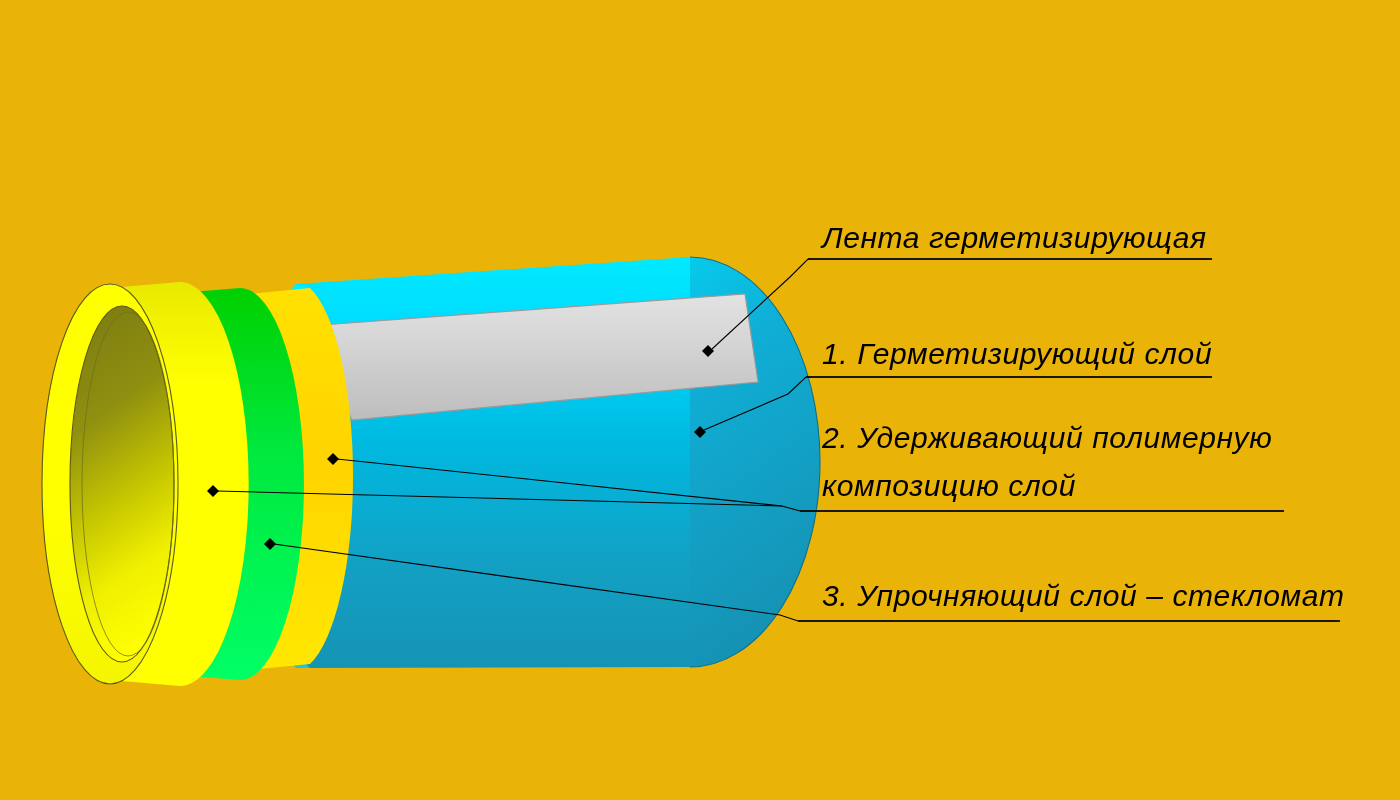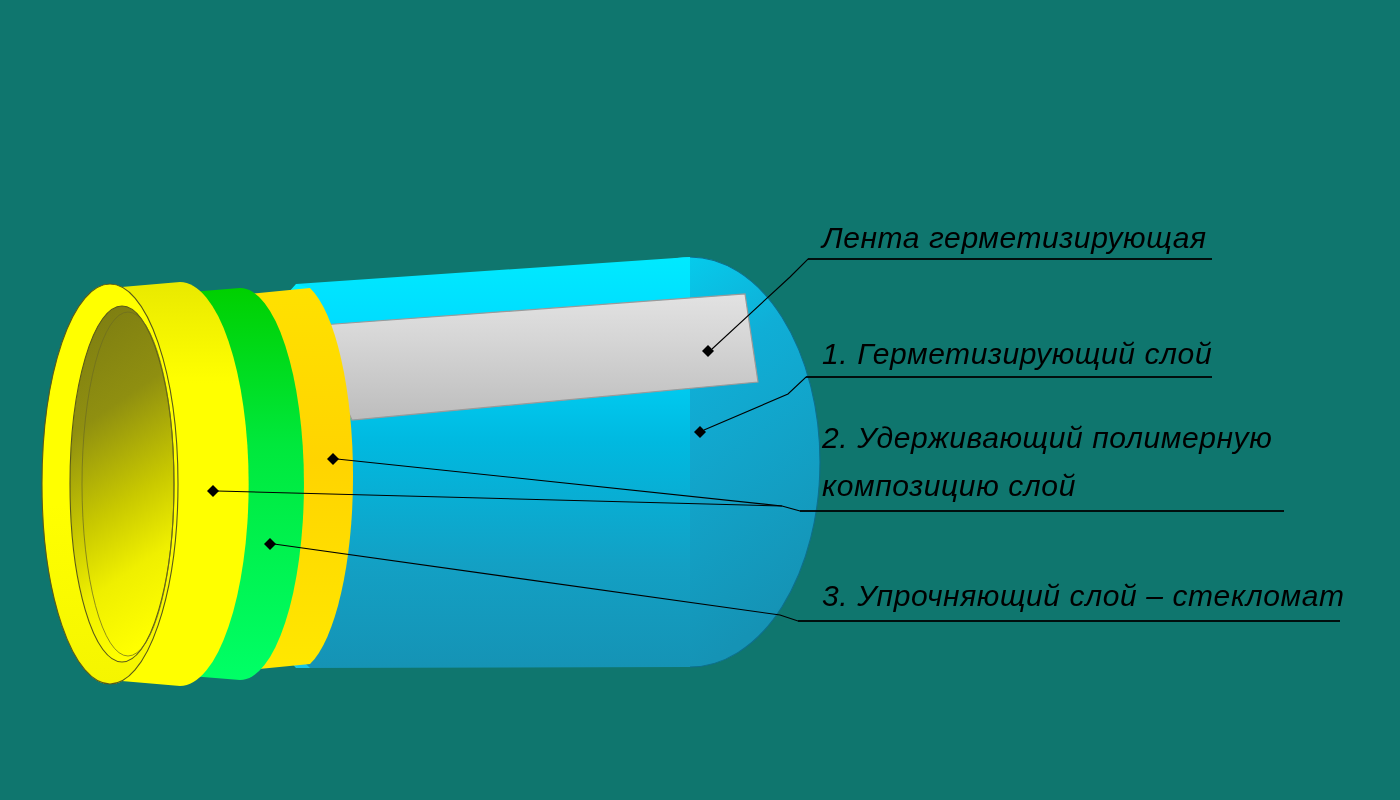--- a/index.html
+++ b/index.html
@@ -10,21 +10,21 @@
   body {
     width: 1400px;
     height: 800px;
     overflow: hidden;
     font-family: "Liberation Sans", sans-serif;
   }
   #stage {
     position: relative;
     width: 1400px;
     height: 800px;
-    background: #0f766e;
+    background: #eab308;
   }
   #scene {
     position: absolute;
     left: 0;
     top: 0;
     width: 1400px;
     height: 800px;
   }
   .callout-text {
     font-family: "Liberation Sans", sans-serif;

